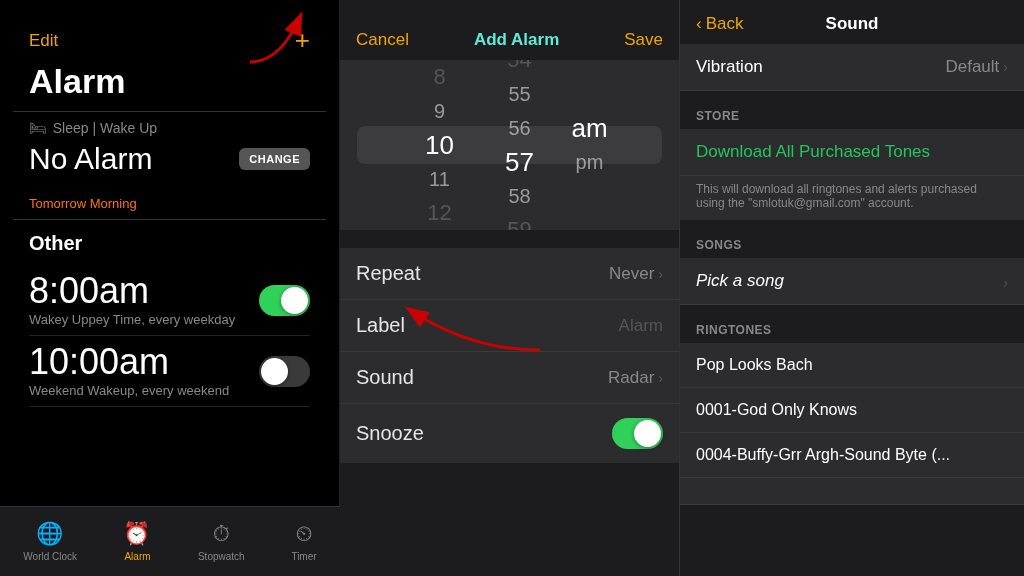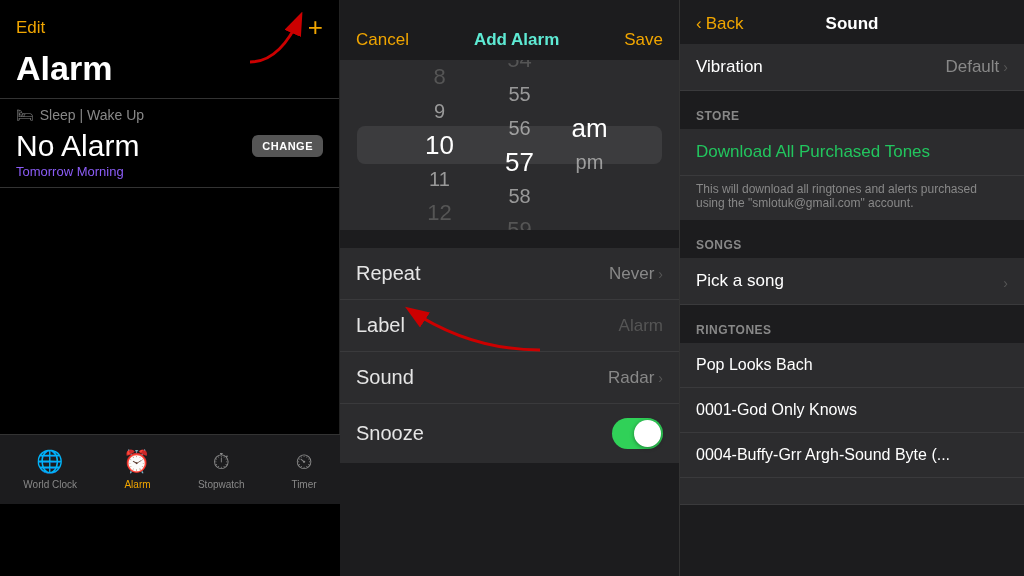--- a/index.html
+++ b/index.html
@@ -8,25 +8,25 @@
       height: 576px;
       background: #000;
       display: flex;
       font-family: -apple-system, 'Helvetica Neue', Arial, sans-serif;
       overflow: hidden;
     }
 
     
     .panel-alarm {
       width: 340px;
-      height: 504px;
+      height: 576px;
       background: #000;
       display: flex;
       flex-direction: column;
-      padding: 0;
+      padding: 13px;
       border-right: 1px solid #222;
       flex-shrink: 0;
     }
 
     .panel-alarm .header {
       display: flex;
       justify-content: space-between;
       align-items: center;
       padding: 12px 16px 4px;
     }
@@ -83,23 +83,23 @@
       background: #555;
       color: #fff;
       font-size: 11px;
       font-weight: 600;
       padding: 5px 10px;
       border-radius: 6px;
       letter-spacing: 0.5px;
     }
 
     .tomorrow-morning {
-      color: #8b5cf6;
+      color: #f97316;
       font-size: 13px;
-      margin-top: 1px;
+      margin-top: 20px;
     }
 
     .other-section {
       padding: 12px 16px 0;
     }
 
     .other-label {
       color: #fff;
       font-size: 20px;
       font-weight: 600;
@@ -401,20 +401,21 @@
       background: #2c2c2e;
     }
 
     .sound-pick-song {
       display: flex;
       justify-content: space-between;
       align-items: flex-end;
       padding: 13px 16px;
       background: #2c2c2e;
       border-bottom: 1px solid #3a3a3c;
+      font-style: italic;
     }
 
     .ringtone-row {
       display: flex;
       align-items: center;
       padding: 13px 16px;
       background: #2c2c2e;
       border-bottom: 1px solid #3a3a3c;
     }
 
@@ -453,20 +454,43 @@
       <span class="icon">🛏</span>
       <span>Sleep | Wake Up</span>
     </div>
     <div class="no-alarm-row">
       <span class="no-alarm-text">No Alarm</span>
       <span class="change-btn">CHANGE</span>
     </div>
     <div class="tomorrow-morning">Tomorrow Morning</div>
   </div>
 
+  <div class="other-section">
+    <div class="other-label">Other</div>
+
+    <div class="alarm-item">
+      <div class="alarm-item-left">
+        <div class="alarm-time">8:00am</div>
+        <div class="alarm-desc">Wakey Uppey Time, every weekday</div>
+      </div>
+      <div class="toggle on">
+        <div class="thumb"></div>
+      </div>
+    </div>
+
+    <div class="alarm-item">
+      <div class="alarm-item-left">
+        <div class="alarm-time">10:00am</div>
+        <div class="alarm-desc">Weekend Wakeup, every weekend</div>
+      </div>
+      <div class="toggle off">
+        <div class="thumb"></div>
+      </div>
+    </div>
+  </div>
 
   <div class="tab-bar">
     <div class="tab-item">
       <span class="tab-icon">🌐</span>
       <span class="tab-label">World Clock</span>
     </div>
     <div class="tab-item">
       <span class="tab-icon active">⏰</span>
       <span class="tab-label active">Alarm</span>
     </div>

